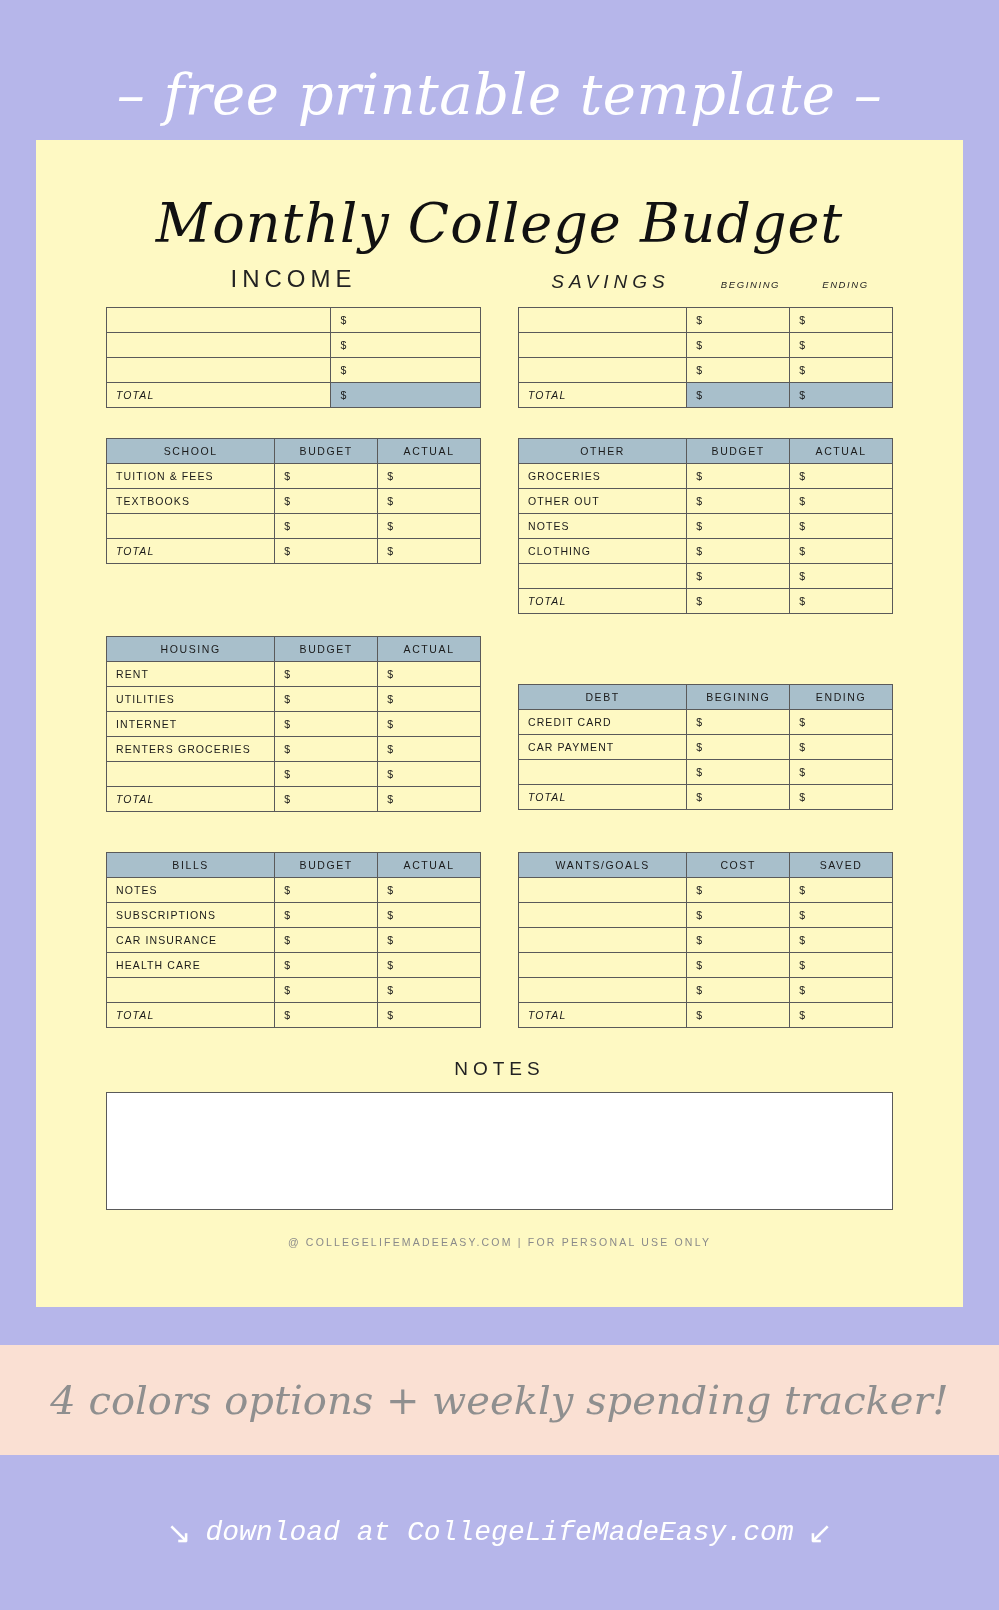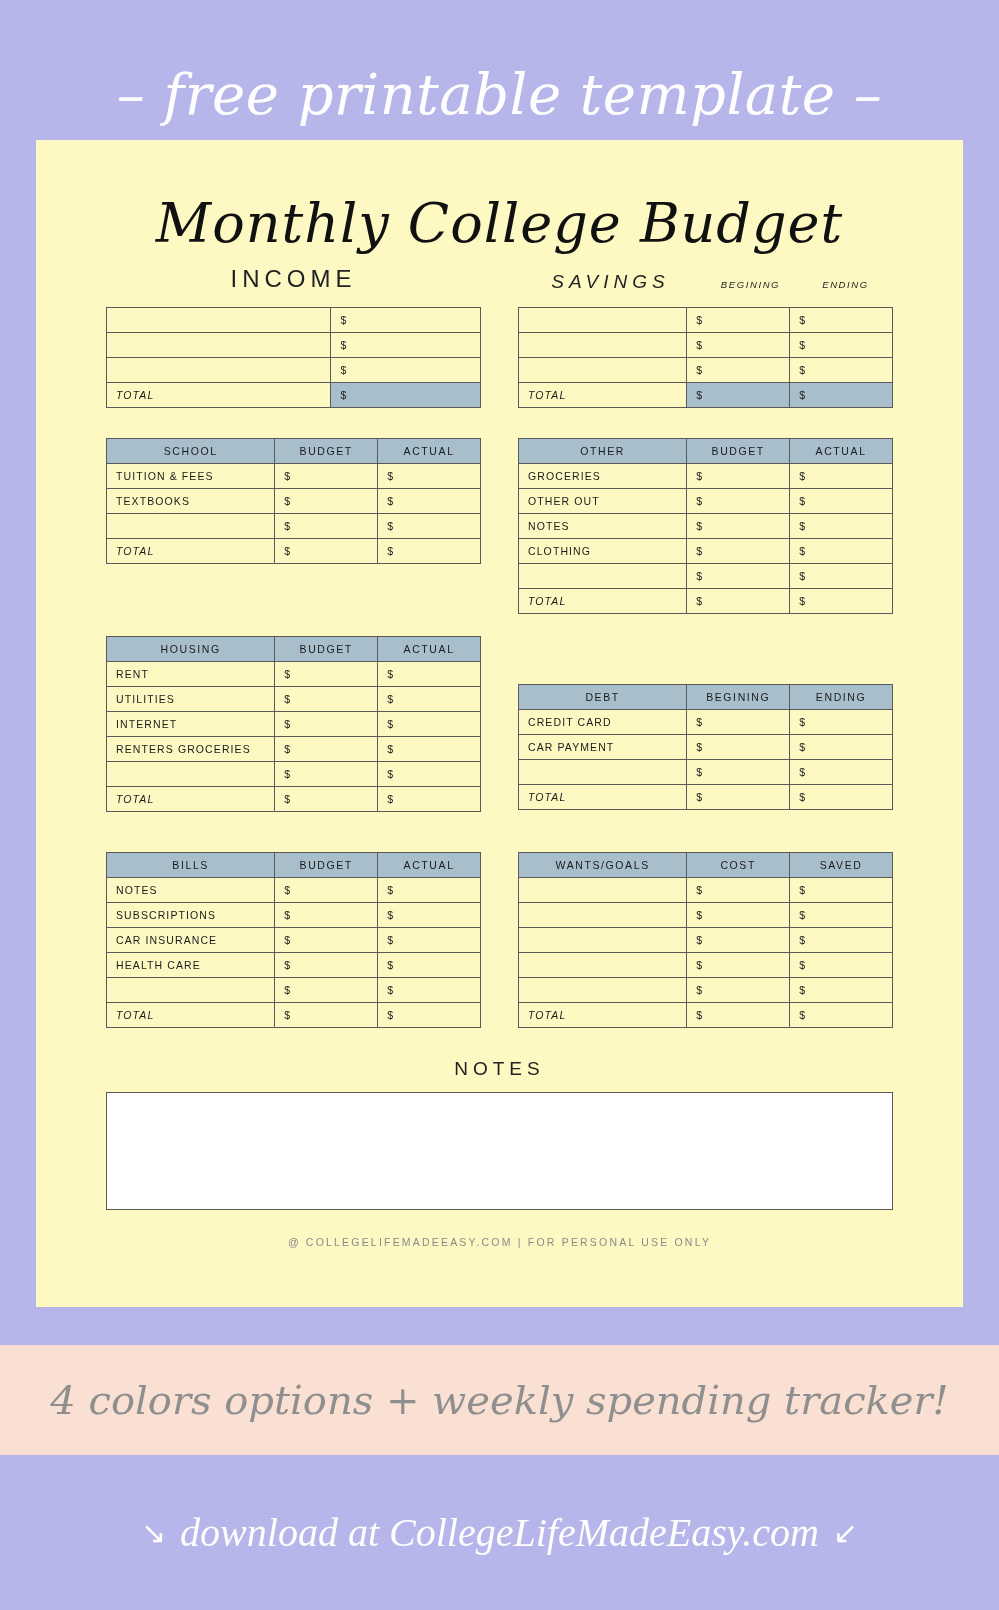--- a/index.html
+++ b/index.html
@@ -193,23 +193,23 @@
     left: 0;
     top: 1455px;
     width: 999px;
     height: 155px;
     background: #b6b6ea;
     display: flex;
     align-items: center;
     justify-content: center;
   }
   .bottom-banner .txt {
-    font-family: Liberation Serif, serif;
+    font-family: Liberation Mono, monospace;
     font-style: italic;
-    font-size: 40px;
+    font-size: 28px;
     color: #ffffff;
     white-space: nowrap;
   }
   .arrow-l, .arrow-r {
     color: #ffffff;
     font-size: 30px;
     padding: 0 14px;
     display: inline-block;
   }
 </style>

